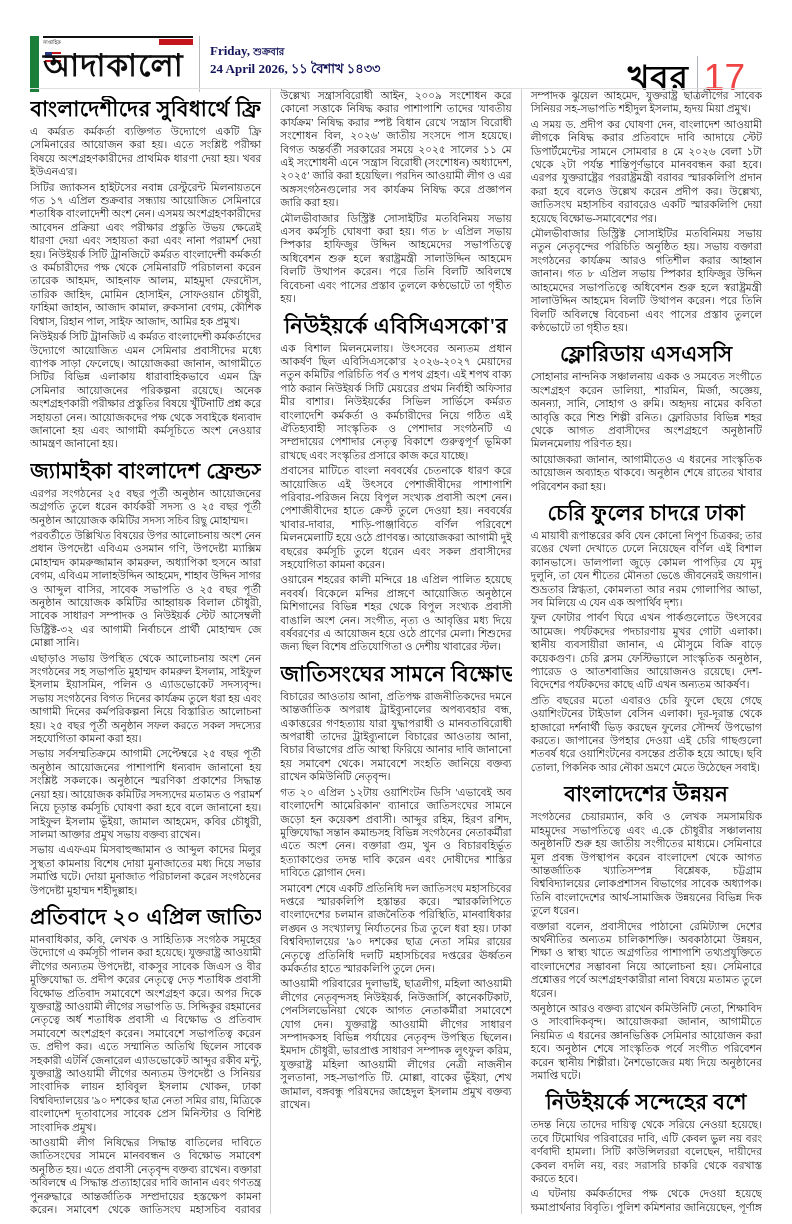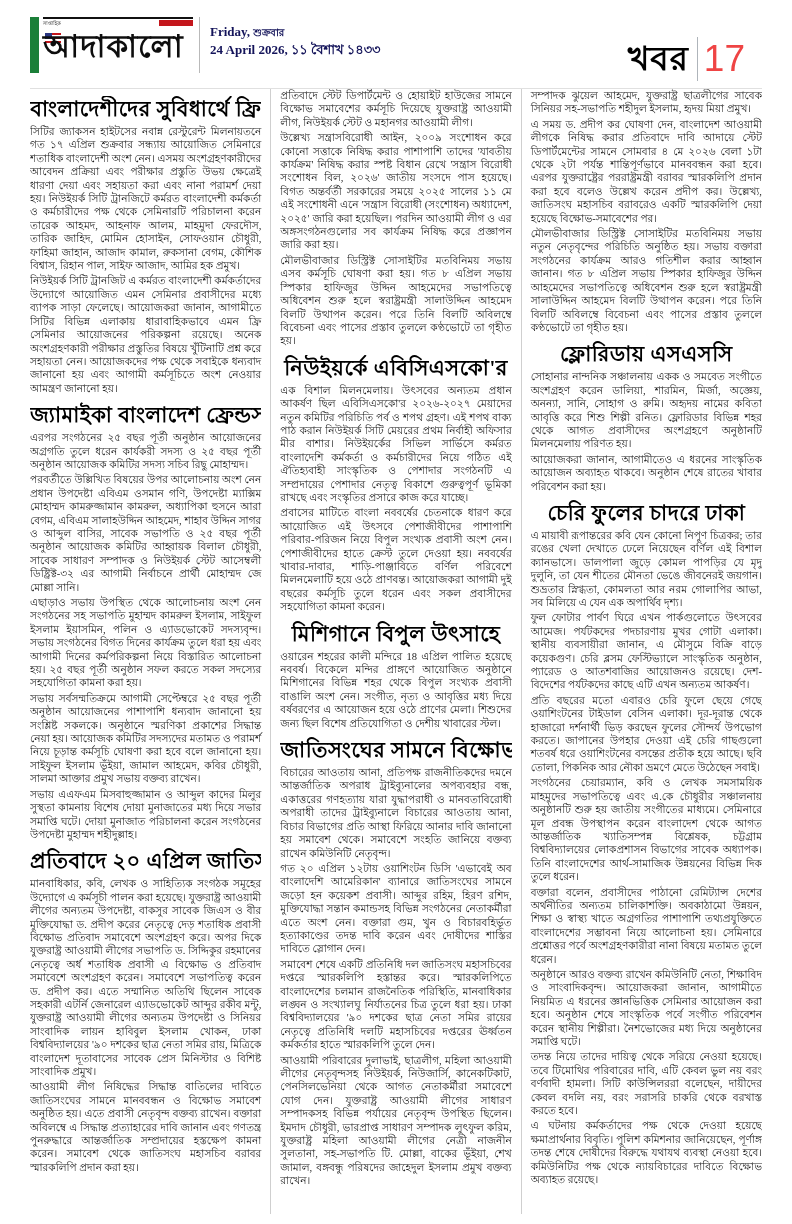--- a/index.html
+++ b/index.html
@@ -3,21 +3,21 @@
 <meta charset="utf-8">
 <style>
   html,body{margin:0;padding:0;}
   body{
     width:792px;height:1224px;overflow:hidden;background:#ffffff;
     font-family:"Liberation Serif","DejaVu Serif",serif;
     color:#1c1c1c;position:relative;
   }
   
   .page-header{
-    position:absolute;top:17px;left:30px;right:30px;height:56px;
+    position:absolute;top:36px;left:30px;right:30px;height:56px;
     display:flex;align-items:stretch;
   }
   .green-bar{width:9px;background:#1b7f39;}
   .logo-box{
     width:150px;position:relative;display:flex;flex-direction:column;
     justify-content:flex-start;border-right:1px solid #b9b9b9;padding:0 6px 0 4px;
   }
   .logo-top{
     height:8px;display:flex;justify-content:space-between;align-items:center;
     border-top:2px solid #111;
@@ -92,57 +92,58 @@
     <span class="section-label">খবর</span>
     <span class="vline"></span>
     <span class="page-num">17</span>
     <div class="green-bar"></div>
   </div>
 </header>
 
 <main class="columns" id="columns">
     <div class="col">
       <h2 class="headline">বাংলাদেশীদের সুবিধার্থে ফ্রি</h2>
+      <p class="body">এ কর্মরত কর্মকর্তা ব্যক্তিগত উদ্যোগে একটি ফ্রি সেমিনারের আয়োজন করা হয়। এতে সংশ্লিষ্ট পরীক্ষা বিষয়ে অংশগ্রহণকারীদের প্রাথমিক ধারণা দেয়া হয়। খবর ইউএনএ'র।</p>
       <p class="body">সিটির জ্যাকসন হাইটসের নবান্ন রেস্টুরেন্ট মিলনায়তনে গত ১৭ এপ্রিল শুক্রবার সন্ধ্যায় আয়োজিত সেমিনারে শতাধিক বাংলাদেশী অংশ নেন। এসময় অংশগ্রহণকারীদের আবেদন প্রক্রিয়া এবং পরীক্ষার প্রস্তুতি উভয় ক্ষেত্রেই ধারণা দেয়া এবং সহায়তা করা এবং নানা পরামর্শ দেয়া হয়। নিউইয়র্ক সিটি ট্রানজিটে কর্মরত বাংলাদেশী কর্মকর্তা ও কর্মচারীদের পক্ষ থেকে সেমিনারটি পরিচালনা করেন তারেক আহমদ, আহনাফ আলম, মাহমুদা ফেরদৌস, তারিক জাহিদ, মোমিন হোসাইন, সোফওয়ান চৌধুরী, ফাহিমা জাহান, আজাদ কামাল, রুকসানা বেগম, কৌশিক বিশ্বাস, রিহান পাল, সাইফ আজাদ, আমির হক প্রমুখ।</p>
       <p class="body">নিউইয়র্ক সিটি ট্রানজিট এ কর্মরত বাংলাদেশী কর্মকর্তাদের উদ্যোগে আয়োজিত এমন সেমিনার প্রবাসীদের মধ্যে ব্যাপক সাড়া ফেলেছে। আয়োজকরা জানান, আগামীতে সিটির বিভিন্ন এলাকায় ধারাবাহিকভাবে এমন ফ্রি সেমিনার আয়োজনের পরিকল্পনা রয়েছে। অনেক অংশগ্রহণকারী পরীক্ষার প্রস্তুতির বিষয়ে খুঁটিনাটি প্রশ্ন করে সহায়তা নেন। আয়োজকদের পক্ষ থেকে সবাইকে ধন্যবাদ জানানো হয় এবং আগামী কর্মসূচিতে অংশ নেওয়ার আমন্ত্রণ জানানো হয়।</p>
       <h2 class="headline">জ্যামাইকা বাংলাদেশ ফ্রেন্ডস</h2>
       <p class="body">এরপর সংগঠনের ২৫ বছর পূর্তী অনুষ্ঠান আয়োজনের অগ্রগতি তুলে ধরেন কার্যকরী সদস্য ও ২৫ বছর পূর্তী অনুষ্ঠান আয়োজক কমিটির সদস্য সচিব রিছু মোহাম্মদ।</p>
       <p class="body">পরবর্তীতে উল্লিখিত বিষয়ের উপর আলোচনায় অংশ নেন প্রধান উপদেষ্টা এবিএম ওসমান গণি, উপদেষ্টা ম্যাক্সিম মোহাম্মদ কামরুজ্জামান কামরুল, অধ্যাপিকা হুসনে আরা বেগম, এবিএম সালাহউদ্দিন আহমেদ, শাহাব উদ্দিন সাগর ও আব্দুল বাসির, সাবেক সভাপতি ও ২৫ বছর পূর্তী অনুষ্ঠান আয়োজক কমিটির আহ্বায়ক বিলাল চৌধুরী, সাবেক সাধারণ সম্পাদক ও নিউইয়র্ক স্টেট আসেম্বলী ডিষ্ট্রিক্ট-৩২ এর আগামী নির্বাচনে প্রার্থী মোহাম্মদ জে মোল্লা সানি।</p>
       <p class="body">এছাড়াও সভায় উপস্থিত থেকে আলোচনায় অংশ নেন সংগঠনের সহ সভাপতি মুহাম্মদ কামরুল ইসলাম, সাইফুল ইসলাম ইয়াসমিন, পলিন ও এ্যাডভোকেট সদস্যবৃন্দ। সভায় সংগঠনের বিগত দিনের কার্যক্রম তুলে ধরা হয় এবং আগামী দিনের কর্মপরিকল্পনা নিয়ে বিস্তারিত আলোচনা হয়। ২৫ বছর পূর্তী অনুষ্ঠান সফল করতে সকল সদস্যের সহযোগিতা কামনা করা হয়।</p>
       <p class="body">সভায় সর্বসম্মতিক্রমে আগামী সেপ্টেম্বরে ২৫ বছর পূর্তী অনুষ্ঠান আয়োজনের পাশাপাশি ধন্যবাদ জানানো হয় সংশ্লিষ্ট সকলকে। অনুষ্ঠানে স্মরণিকা প্রকাশের সিদ্ধান্ত নেয়া হয়। আয়োজক কমিটির সদস্যদের মতামত ও পরামর্শ নিয়ে চূড়ান্ত কর্মসূচি ঘোষণা করা হবে বলে জানানো হয়। সাইফুল ইসলাম ভূঁইয়া, জামাল আহমেদ, কবির চৌধুরী, সালমা আক্তার প্রমুখ সভায় বক্তব্য রাখেন।</p>
       <p class="body">সভায় এএফএম মিসবাহুজ্জামান ও আব্দুল কাদের মিলুর সুস্থতা কামনায় বিশেষ দোয়া মুনাজাতের মধ্য দিয়ে সভার সমাপ্তি ঘটে। দোয়া মুনাজাত পরিচালনা করেন সংগঠনের উপদেষ্টা মুহাম্মদ শহীদুল্লাহ।</p>
       <h2 class="headline">প্রতিবাদে ২০ এপ্রিল জাতিসংঘের</h2>
       <p class="body">মানবাধিকার, কবি, লেখক ও সাহিত্যিক সংগঠক সমূহের উদ্যোগে এ কর্মসূচী পালন করা হয়েছে। যুক্তরাষ্ট্র আওয়ামী লীগের অন্যতম উপদেষ্টা, বাকসুর সাবেক জিএস ও বীর মুক্তিযোদ্ধা ড. প্রদীপ করের নেতৃত্বে দেড় শতাধিক প্রবাসী বিক্ষোভ প্রতিবাদ সমাবেশে অংশগ্রহণ করে। অপর দিকে যুক্তরাষ্ট্র আওয়ামী লীগের সভাপতি ড. সিদ্দিকুর রহমানের নেতৃত্বে অর্ধ শতাধিক প্রবাসী এ বিক্ষোভ ও প্রতিবাদ সমাবেশে অংশগ্রহণ করেন। সমাবেশে সভাপতিত্ব করেন ড. প্রদীপ কর। এতে সম্মানিত অতিথি ছিলেন সাবেক সহকারী এটর্নি জেনারেল এ্যাডভোকেট আব্দুর রকীব মন্টু, যুক্তরাষ্ট্র আওয়ামী লীগের অন্যতম উপদেষ্টা ও সিনিয়র সাংবাদিক লায়ন হাবিবুল ইসলাম খোকন, ঢাকা বিশ্ববিদ্যালয়ের '৯০ দশকের ছাত্র নেতা সমির রায়, মিত্রিকে বাংলাদেশ দূতাবাসের সাবেক প্রেস মিনিস্টার ও বিশিষ্ট সাংবাদিক প্রমুখ।</p>
       <p class="body">আওয়ামী লীগ নিষিদ্ধের সিদ্ধান্ত বাতিলের দাবিতে জাতিসংঘের সামনে মানববন্ধন ও বিক্ষোভ সমাবেশ অনুষ্ঠিত হয়। এতে প্রবাসী নেতৃবৃন্দ বক্তব্য রাখেন। বক্তারা অবিলম্বে এ সিদ্ধান্ত প্রত্যাহারের দাবি জানান এবং গণতন্ত্র পুনরুদ্ধারে আন্তর্জাতিক সম্প্রদায়ের হস্তক্ষেপ কামনা করেন। সমাবেশ থেকে জাতিসংঘ মহাসচিব বরাবর স্মারকলিপি প্রদান করা হয়।</p>
     </div>
     <div class="col">
-      <p class="body">প্রতিবাদে স্টেট ডিপার্টমেন্ট ও হোয়াইট হাউজের সামনে বিক্ষোভ সমাবেশের কর্মসূচি দিয়েছে যুক্তরাষ্ট্র আওয়ামী লীগ, নিউইয়র্ক স্টেট ও মহানগর আওয়ামী লীগ।</p>
       <p class="body">উল্লেখ্য সন্ত্রাসবিরোধী আইন, ২০০৯ সংশোধন করে কোনো সত্তাকে নিষিদ্ধ করার পাশাপাশি তাদের 'যাবতীয় কার্যক্রম' নিষিদ্ধ করার স্পষ্ট বিধান রেখে 'সন্ত্রাস বিরোধী সংশোধন বিল, ২০২৬' জাতীয় সংসদে পাস হয়েছে। বিগত অন্তর্বর্তী সরকারের সময়ে ২০২৫ সালের ১১ মে এই সংশোধনী এনে 'সন্ত্রাস বিরোধী (সংশোধন) অধ্যাদেশ, ২০২৫' জারি করা হয়েছিল। পরদিন আওয়ামী লীগ ও এর অঙ্গসংগঠনগুলোর সব কার্যক্রম নিষিদ্ধ করে প্রজ্ঞাপন জারি করা হয়।</p>
       <p class="body">মৌলভীবাজার ডিস্ট্রিক্ট সোসাইটির মতবিনিময় সভায় এসব কর্মসূচি ঘোষণা করা হয়। গত ৮ এপ্রিল সভায় স্পিকার হাফিজুর উদ্দিন আহমেদের সভাপতিত্বে অধিবেশন শুরু হলে স্বরাষ্ট্রমন্ত্রী সালাউদ্দিন আহমেদ বিলটি উত্থাপন করেন। পরে তিনি বিলটি অবিলম্বে বিবেচনা এবং পাসের প্রস্তাব তুললে কণ্ঠভোটে তা গৃহীত হয়।</p>
       <h2 class="headline">নিউইয়র্কে এবিসিএসকো'র</h2>
       <p class="body">এক বিশাল মিলনমেলায়। উৎসবের অন্যতম প্রধান আকর্ষণ ছিল এবিসিএসকো'র ২০২৬-২০২৭ মেয়াদের নতুন কমিটির পরিচিতি পর্ব ও শপথ গ্রহণ। এই শপথ বাক্য পাঠ করান নিউইয়র্ক সিটি মেয়রের প্রথম নির্বাহী অফিসার মীর বাশার। নিউইয়র্কের সিভিল সার্ভিসে কর্মরত বাংলাদেশি কর্মকর্তা ও কর্মচারীদের নিয়ে গঠিত এই ঐতিহ্যবাহী সাংস্কৃতিক ও পেশাদার সংগঠনটি এ সম্প্রদায়ের পেশাদার নেতৃত্ব বিকাশে গুরুত্বপূর্ণ ভূমিকা রাখছে এবং সংস্কৃতির প্রসারে কাজ করে যাচ্ছে।</p>
       <p class="body">প্রবাসের মাটিতে বাংলা নববর্ষের চেতনাকে ধারণ করে আয়োজিত এই উৎসবে পেশাজীবীদের পাশাপাশি পরিবার-পরিজন নিয়ে বিপুল সংখ্যক প্রবাসী অংশ নেন। পেশাজীবীদের হাতে ক্রেস্ট তুলে দেওয়া হয়। নববর্ষের খাবার-দাবার, শাড়ি-পাঞ্জাবিতে বর্ণিল পরিবেশে মিলনমেলাটি হয়ে ওঠে প্রাণবন্ত। আয়োজকরা আগামী দুই বছরের কর্মসূচি তুলে ধরেন এবং সকল প্রবাসীদের সহযোগিতা কামনা করেন।</p>
-      <h2 class="headline">মিশিগানে বিপুল উৎসাহে</h2>
       <p class="body">ওয়ারেন শহরের কালী মন্দিরে 18 এপ্রিল পালিত হয়েছে নববর্ষ। বিকেলে মন্দির প্রাঙ্গণে আয়োজিত অনুষ্ঠানে মিশিগানের বিভিন্ন শহর থেকে বিপুল সংখ্যক প্রবাসী বাঙালি অংশ নেন। সংগীত, নৃত্য ও আবৃত্তির মধ্য দিয়ে বর্ষবরণের এ আয়োজন হয়ে ওঠে প্রাণের মেলা। শিশুদের জন্য ছিল বিশেষ প্রতিযোগিতা ও দেশীয় খাবারের স্টল।</p>
       <h2 class="headline">জাতিসংঘের সামনে বিক্ষোভ</h2>
       <p class="body">বিচারের আওতায় আনা, প্রতিপক্ষ রাজনীতিকদের দমনে আন্তর্জাতিক অপরাধ ট্রাইব্যুনালের অপব্যবহার বন্ধ, একাত্তরের গণহত্যায় যারা যুদ্ধাপরাধী ও মানবতাবিরোধী অপরাধী তাদের ট্রাইব্যুনালে বিচারের আওতায় আনা, বিচার বিভাগের প্রতি আস্থা ফিরিয়ে আনার দাবি জানানো হয় সমাবেশ থেকে। সমাবেশে সংহতি জানিয়ে বক্তব্য রাখেন কমিউনিটি নেতৃবৃন্দ।</p>
       <p class="body">গত ২০ এপ্রিল ১২টায় ওয়াশিংটন ডিসি 'এভাবেই অব বাংলাদেশি আমেরিকান' ব্যানারে জাতিসংঘের সামনে জড়ো হন কয়েকশ প্রবাসী। আব্দুর রহিম, হিরণ রশিদ, মুক্তিযোদ্ধা সন্তান কমান্ডসহ বিভিন্ন সংগঠনের নেতাকর্মীরা এতে অংশ নেন। বক্তারা গুম, খুন ও বিচারবহির্ভূত হত্যাকাণ্ডের তদন্ত দাবি করেন এবং দোষীদের শাস্তির দাবিতে স্লোগান দেন।</p>
       <p class="body">সমাবেশ শেষে একটি প্রতিনিধি দল জাতিসংঘ মহাসচিবের দপ্তরে স্মারকলিপি হস্তান্তর করে। স্মারকলিপিতে বাংলাদেশের চলমান রাজনৈতিক পরিস্থিতি, মানবাধিকার লঙ্ঘন ও সংখ্যালঘু নির্যাতনের চিত্র তুলে ধরা হয়। ঢাকা বিশ্ববিদ্যালয়ের '৯০ দশকের ছাত্র নেতা সমির রায়ের নেতৃত্বে প্রতিনিধি দলটি মহাসচিবের দপ্তরের ঊর্ধ্বতন কর্মকর্তার হাতে স্মারকলিপি তুলে দেন।</p>
       <p class="body">আওয়ামী পরিবারের দুলাভাই, ছাত্রলীগ, মহিলা আওয়ামী লীগের নেতৃবৃন্দসহ নিউইয়র্ক, নিউজার্সি, কানেকটিকাট, পেনসিলভেনিয়া থেকে আগত নেতাকর্মীরা সমাবেশে যোগ দেন। যুক্তরাষ্ট্র আওয়ামী লীগের সাধারণ সম্পাদকসহ বিভিন্ন পর্যায়ের নেতৃবৃন্দ উপস্থিত ছিলেন। ইমদাদ চৌধুরী, ভারপ্রাপ্ত সাধারণ সম্পাদক লুৎফুল করিম, যুক্তরাষ্ট্র মহিলা আওয়ামী লীগের নেত্রী নাজনীন সুলতানা, সহ-সভাপতি টি. মোল্লা, বাকের ভূঁইয়া, শেখ জামাল, বঙ্গবন্ধু পরিষদের জাহেদুল ইসলাম প্রমুখ বক্তব্য রাখেন।</p>
     </div>
     <div class="col">
       <p class="body">সম্পাদক ঝুয়েল আহমেদ, যুক্তরাষ্ট্র ছাত্রলীগের সাবেক সিনিয়র সহ-সভাপতি শহীদুল ইসলাম, হৃদয় মিয়া প্রমুখ।</p>
       <p class="body">এ সময় ড. প্রদীপ কর ঘোষণা দেন, বাংলাদেশ আওয়ামী লীগকে নিষিদ্ধ করার প্রতিবাদে দাবি আদায়ে স্টেট ডিপার্টমেন্টের সামনে সোমবার ৪ মে ২০২৬ বেলা ১টা থেকে ২টা পর্যন্ত শান্তিপূর্ণভাবে মানববন্ধন করা হবে। এরপর যুক্তরাষ্ট্রের পররাষ্ট্রমন্ত্রী বরাবর স্মারকলিপি প্রদান করা হবে বলেও উল্লেখ করেন প্রদীপ কর। উল্লেখ্য, জাতিসংঘ মহাসচিব বরাবরেও একটি স্মারকলিপি দেয়া হয়েছে বিক্ষোভ-সমাবেশের পর।</p>
       <p class="body">মৌলভীবাজার ডিস্ট্রিক্ট সোসাইটির মতবিনিময় সভায় নতুন নেতৃবৃন্দের পরিচিতি অনুষ্ঠিত হয়। সভায় বক্তারা সংগঠনের কার্যক্রম আরও গতিশীল করার আহ্বান জানান। গত ৮ এপ্রিল সভায় স্পিকার হাফিজুর উদ্দিন আহমেদের সভাপতিত্বে অধিবেশন শুরু হলে স্বরাষ্ট্রমন্ত্রী সালাউদ্দিন আহমেদ বিলটি উত্থাপন করেন। পরে তিনি বিলটি অবিলম্বে বিবেচনা এবং পাসের প্রস্তাব তুললে কণ্ঠভোটে তা গৃহীত হয়।</p>
       <h2 class="headline">ফ্লোরিডায় এসএসসি</h2>
       <p class="body">সোহানার নান্দনিক সঞ্চালনায় একক ও সমবেত সংগীতে অংশগ্রহণ করেন ডালিয়া, শারমিন, মির্জা, অজ্ঞেয়, অনন্যা, সানি, সোহাগ ও রুমি। অহৃদয় নামের কবিতা আবৃত্তি করে শিশু শিল্পী রনিত। ফ্লোরিডার বিভিন্ন শহর থেকে আগত প্রবাসীদের অংশগ্রহণে অনুষ্ঠানটি মিলনমেলায় পরিণত হয়।</p>
       <p class="body">আয়োজকরা জানান, আগামীতেও এ ধরনের সাংস্কৃতিক আয়োজন অব্যাহত থাকবে। অনুষ্ঠান শেষে রাতের খাবার পরিবেশন করা হয়।</p>
       <h2 class="headline">চেরি ফুলের চাদরে ঢাকা</h2>
       <p class="body">এ মায়াবী রূপান্তরের কবি যেন কোনো নিপুণ চিত্রকর; তার রঙের খেলা দেখাতে ঢেলে নিয়েছেন বর্ণিল এই বিশাল ক্যানভাসে। ডালপালা জুড়ে কোমল পাপড়ির যে মৃদু দুলুনি, তা যেন শীতের মৌনতা ভেঙে জীবনেরই জয়গান। শুভ্রতার স্নিগ্ধতা, কোমলতা আর নরম গোলাপির আভা, সব মিলিয়ে এ যেন এক অপার্থিব দৃশ্য।</p>
       <p class="body">ফুল ফোটার পার্বণ ঘিরে এখন পার্কগুলোতে উৎসবের আমেজ। পর্যটকদের পদচারণায় মুখর গোটা এলাকা। স্থানীয় ব্যবসায়ীরা জানান, এ মৌসুমে বিক্রি বাড়ে কয়েকগুণ। চেরি ব্লসম ফেস্টিভ্যালে সাংস্কৃতিক অনুষ্ঠান, প্যারেড ও আতশবাজির আয়োজনও রয়েছে। দেশ-বিদেশের পর্যটকদের কাছে এটি এখন অন্যতম আকর্ষণ।</p>
       <p class="body">প্রতি বছরের মতো এবারও চেরি ফুলে ছেয়ে গেছে ওয়াশিংটনের টাইডাল বেসিন এলাকা। দূর-দূরান্ত থেকে হাজারো দর্শনার্থী ভিড় করছেন ফুলের সৌন্দর্য উপভোগ করতে। জাপানের উপহার দেওয়া এই চেরি গাছগুলো শতবর্ষ ধরে ওয়াশিংটনের বসন্তের প্রতীক হয়ে আছে। ছবি তোলা, পিকনিক আর নৌকা ভ্রমণে মেতে উঠেছেন সবাই।</p>
+      <h2 class="headline">বাংলাদেশের উন্নয়ন</h2>
       <p class="body">সংগঠনের চেয়ারম্যান, কবি ও লেখক সমসাময়িক মাহমুদের সভাপতিত্বে এবং এ.কে চৌধুরীর সঞ্চালনায় অনুষ্ঠানটি শুরু হয় জাতীয় সংগীতের মাধ্যমে। সেমিনারে মূল প্রবন্ধ উপস্থাপন করেন বাংলাদেশ থেকে আগত আন্তর্জাতিক খ্যাতিসম্পন্ন বিশ্লেষক, চট্টগ্রাম বিশ্ববিদ্যালয়ের লোকপ্রশাসন বিভাগের সাবেক অধ্যাপক। তিনি বাংলাদেশের আর্থ-সামাজিক উন্নয়নের বিভিন্ন দিক তুলে ধরেন।</p>
       <p class="body">বক্তারা বলেন, প্রবাসীদের পাঠানো রেমিট্যান্স দেশের অর্থনীতির অন্যতম চালিকাশক্তি। অবকাঠামো উন্নয়ন, শিক্ষা ও স্বাস্থ্য খাতে অগ্রগতির পাশাপাশি তথ্যপ্রযুক্তিতে বাংলাদেশের সম্ভাবনা নিয়ে আলোচনা হয়। সেমিনারে প্রশ্নোত্তর পর্বে অংশগ্রহণকারীরা নানা বিষয়ে মতামত তুলে ধরেন।</p>
       <p class="body">অনুষ্ঠানে আরও বক্তব্য রাখেন কমিউনিটি নেতা, শিক্ষাবিদ ও সাংবাদিকবৃন্দ। আয়োজকরা জানান, আগামীতে নিয়মিত এ ধরনের জ্ঞানভিত্তিক সেমিনার আয়োজন করা হবে। অনুষ্ঠান শেষে সাংস্কৃতিক পর্বে সংগীত পরিবেশন করেন স্থানীয় শিল্পীরা। নৈশভোজের মধ্য দিয়ে অনুষ্ঠানের সমাপ্তি ঘটে।</p>
+      <h2 class="headline">নিউইয়র্কে সন্দেহের বশে</h2>
       <p class="body">তদন্ত নিয়ে তাদের দায়িত্ব থেকে সরিয়ে নেওয়া হয়েছে। তবে টিমোথির পরিবারের দাবি, এটি কেবল ভুল নয় বরং বর্ণবাদী হামলা। সিটি কাউন্সিলররা বলেছেন, দায়ীদের কেবল বদলি নয়, বরং সরাসরি চাকরি থেকে বরখাস্ত করতে হবে।</p>
       <p class="body">এ ঘটনায় কর্মকর্তাদের পক্ষ থেকে দেওয়া হয়েছে ক্ষমাপ্রার্থনার বিবৃতি। পুলিশ কমিশনার জানিয়েছেন, পূর্ণাঙ্গ তদন্ত শেষে দোষীদের বিরুদ্ধে যথাযথ ব্যবস্থা নেওয়া হবে। কমিউনিটির পক্ষ থেকে ন্যায়বিচারের দাবিতে বিক্ষোভ অব্যাহত রয়েছে।</p>
     </div>
   </main>
 
 </body></html>

